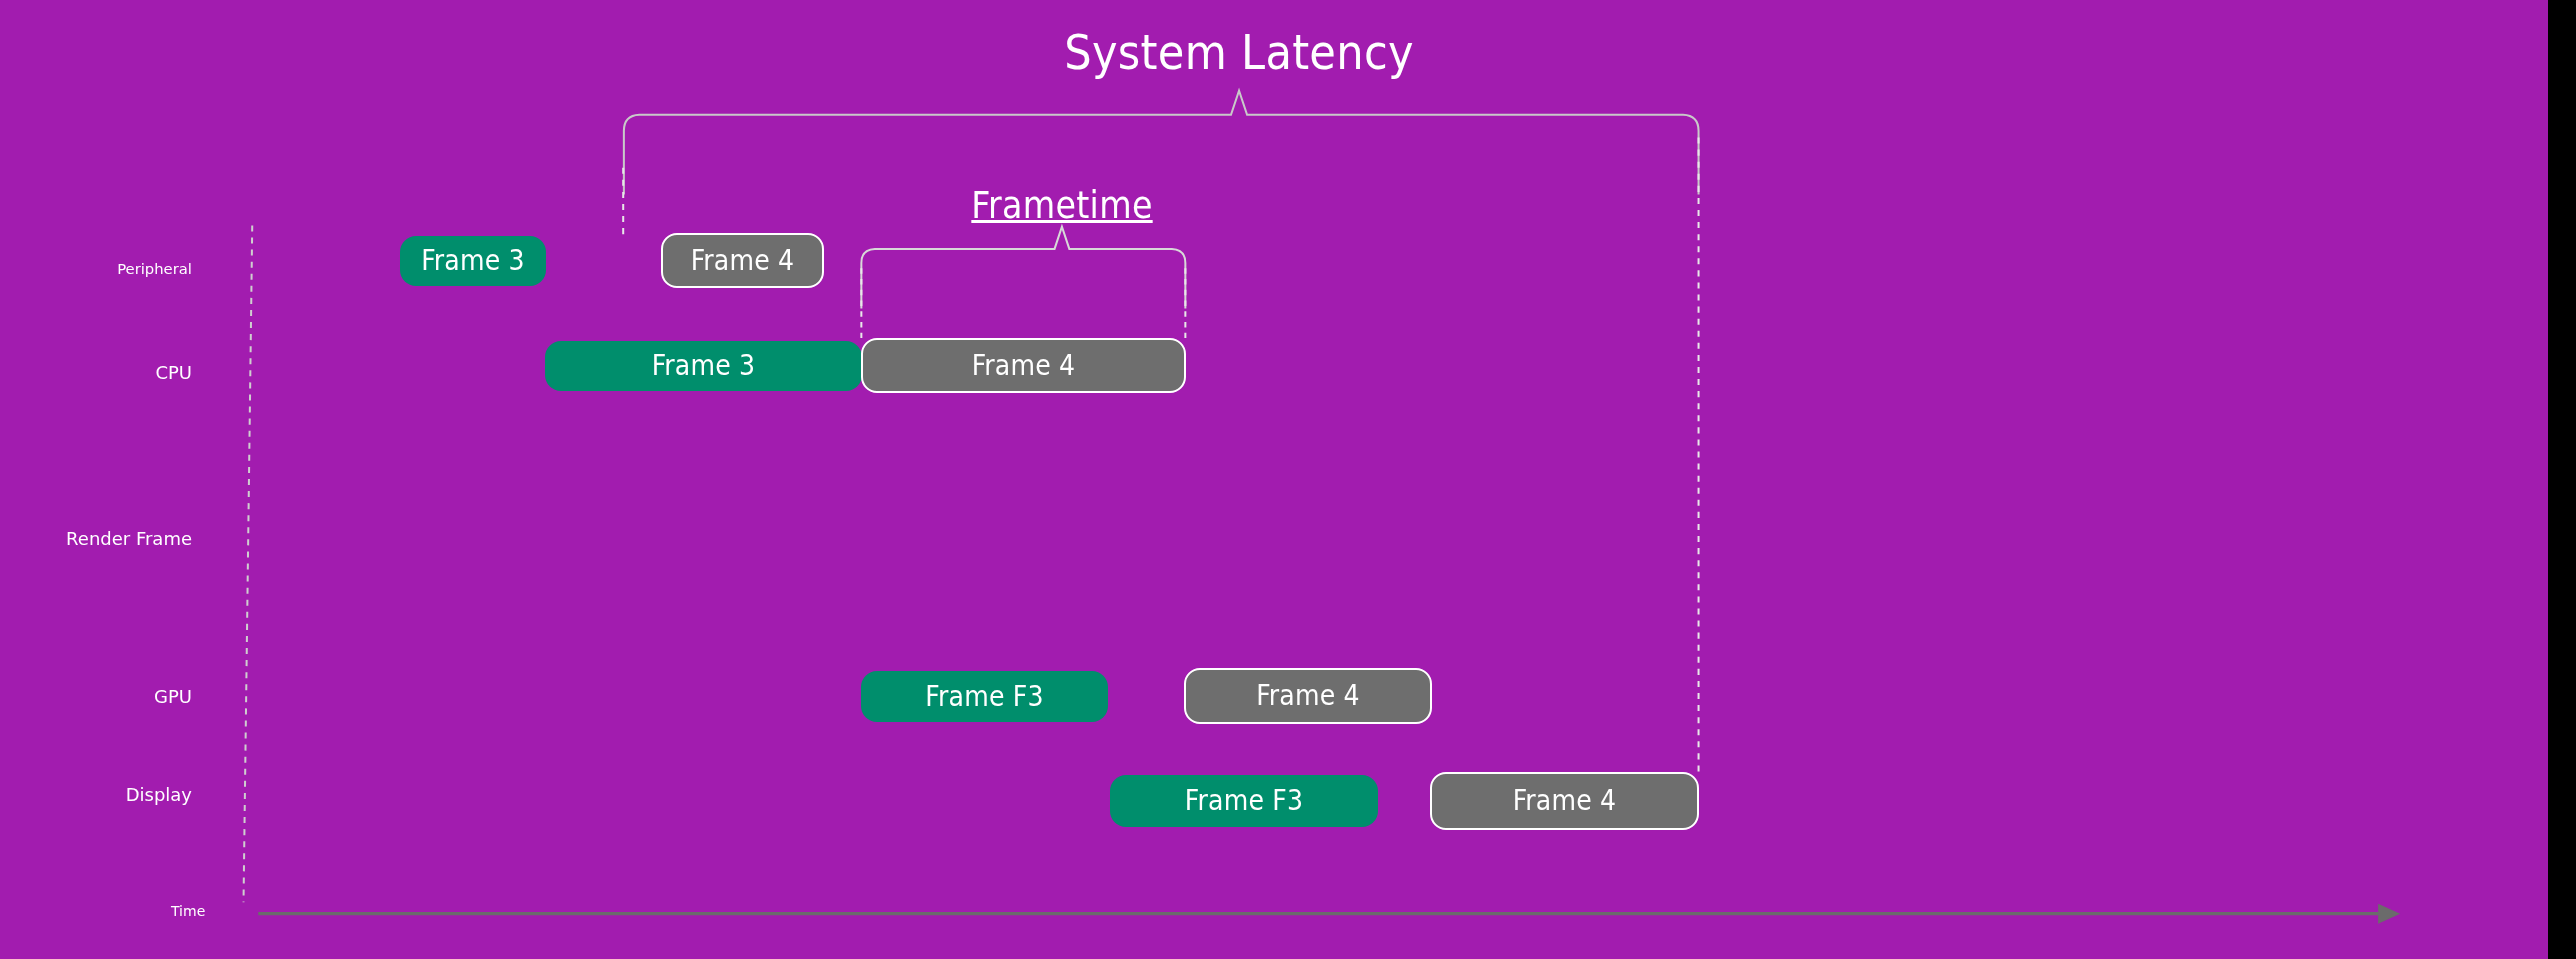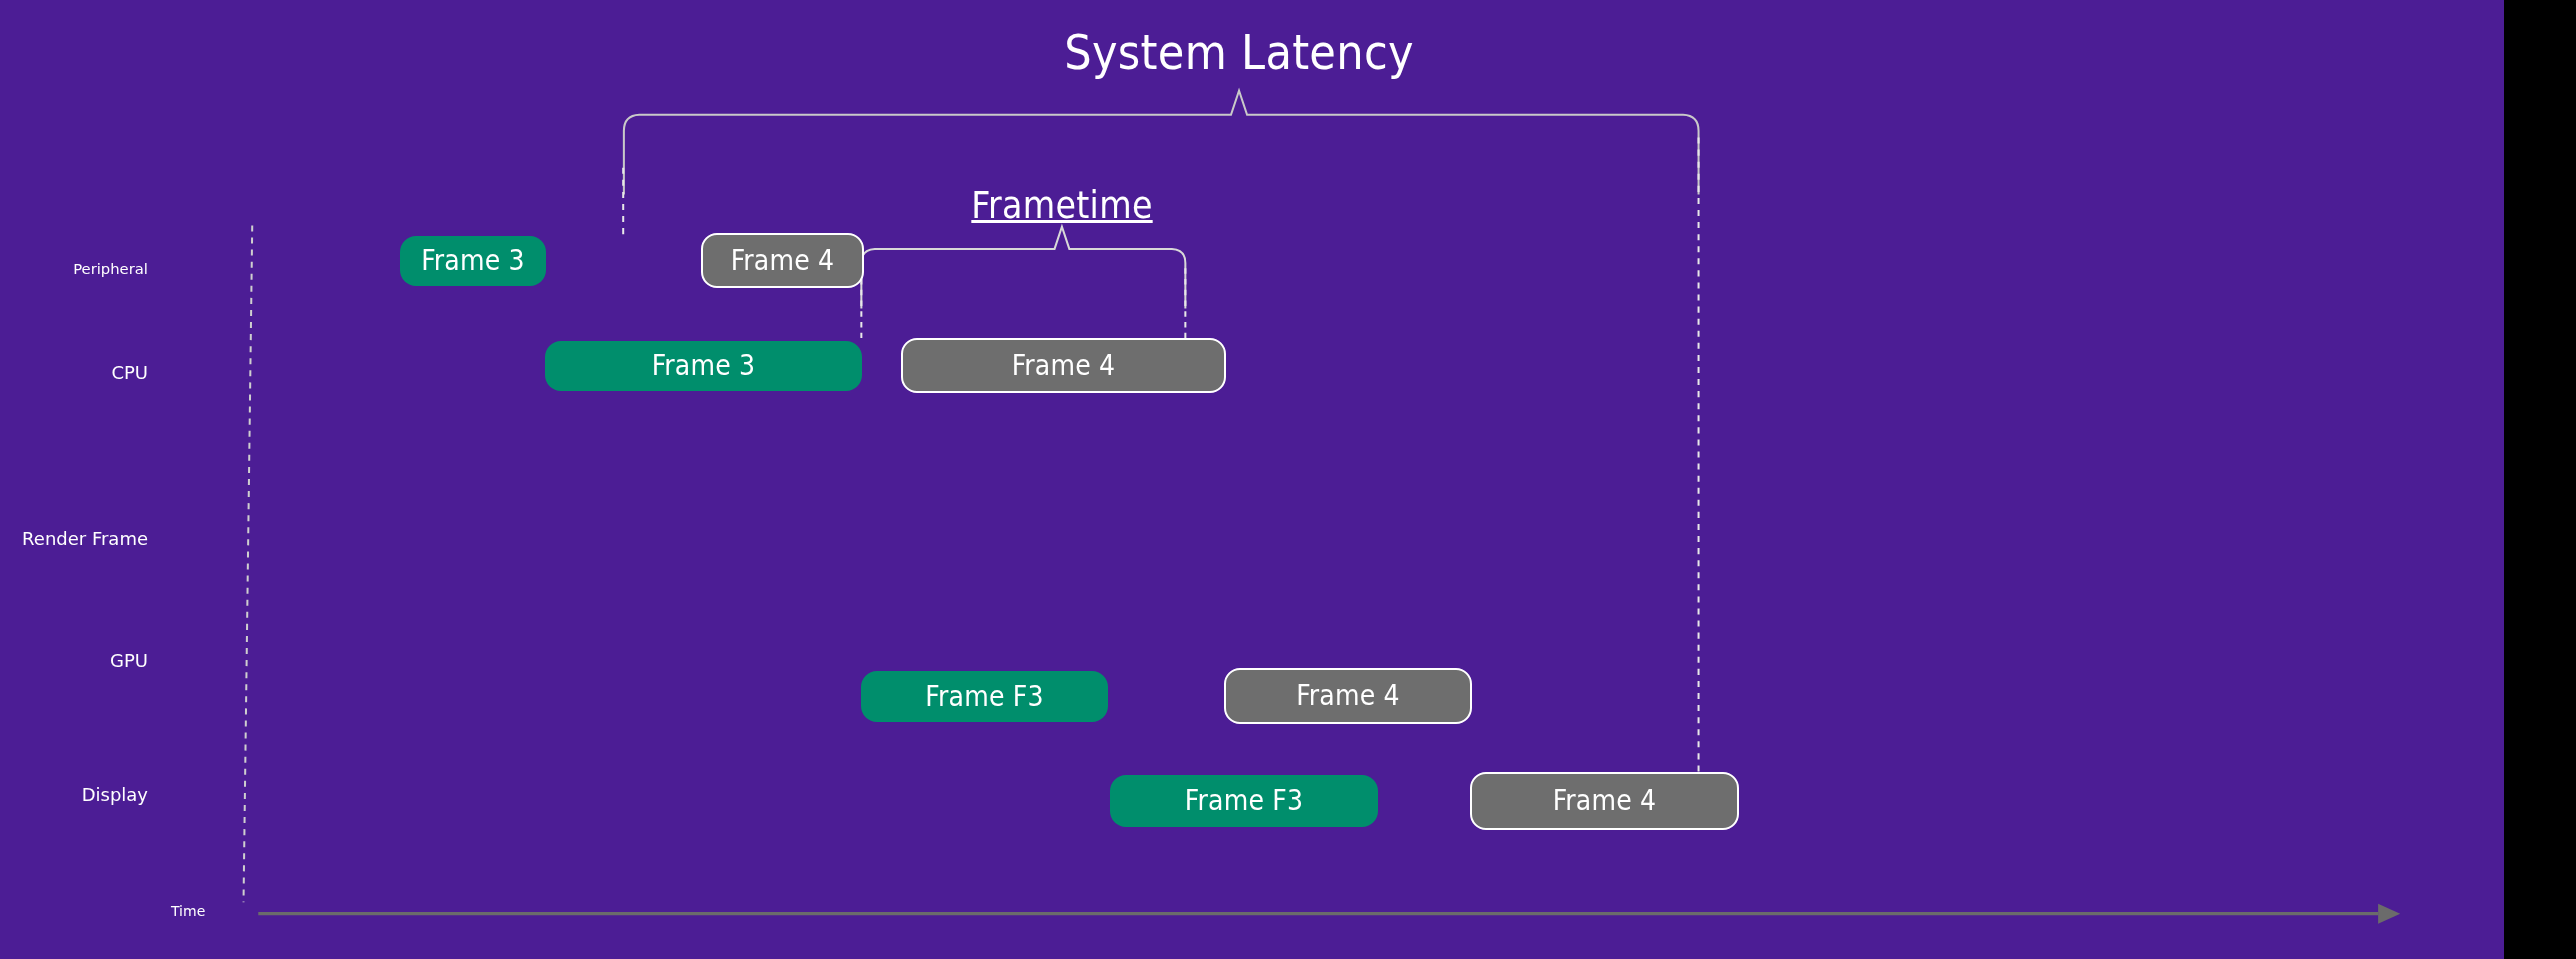--- a/index.html
+++ b/index.html
@@ -6,22 +6,23 @@
   html,body{margin:0;padding:0;background:#000;}
   body{
     font-family:"DejaVu Sans","Liberation Sans",sans-serif;
     color:#fff;
     -webkit-font-smoothing:antialiased;
   }
   #stage{
     position:relative;
     width:2504px;
     height:960px;
-    background:#4c1d95;
+    background:#a21caf;
     overflow:hidden;
+    padding-left:44px;
   }
 
   
   .title{
     position:absolute;
     white-space:nowrap;
     transform:translateX(-50%);
     font-family:"DejaVu Sans Condensed","DejaVu Sans","Liberation Sans",sans-serif;
     font-weight:400;
     color:#ffffff;
@@ -67,21 +68,20 @@
     letter-spacing:0.2px;
     border-radius:16px;
   }
   .frame-box.green{
     background:#008E6C;
     border:none;
   }
   .frame-box.gray{
     background:#6E6E6E;
     border:2.7px solid #ffffff;
-    margin-left:40px;
   }
 
   
   svg.overlay{
     position:absolute;
     left:0;top:0;
     width:2576px;height:960px;
     pointer-events:none;
   }
   #time-label{
@@ -139,21 +139,21 @@
   <div class="title" id="system-latency-title">System Latency</div>
 
   <div class="title" id="frametime-title">Frametime</div>
 
   <div class="row-label small" style="right:2356px; top:268px;">Peripheral</div>
 
   <div class="row-label big" style="right:2356px; top:364px;">CPU</div>
 
   <div class="row-label big" style="right:2356px; top:530px;">Render Frame</div>
 
-  <div class="row-label big" style="right:2356px; top:652px;">GPU</div>
+  <div class="row-label big" style="right:2356px; top:688px;">GPU</div>
 
   <div class="row-label big" style="right:2356px; top:786px;">Display</div>
 
   <div class="frame-box green" style="left:400px; top:236px; width:146px; height:50px;">Frame 3</div>
 
   <div class="frame-box gray" style="left:661px; top:233px; width:163px; height:55px;">Frame 4</div>
 
   <div class="frame-box green" style="left:545px; top:341px; width:317px; height:50px;">Frame 3</div>
 
   <div class="frame-box gray" style="left:861px; top:338px; width:325px; height:55px;">Frame 4</div>

